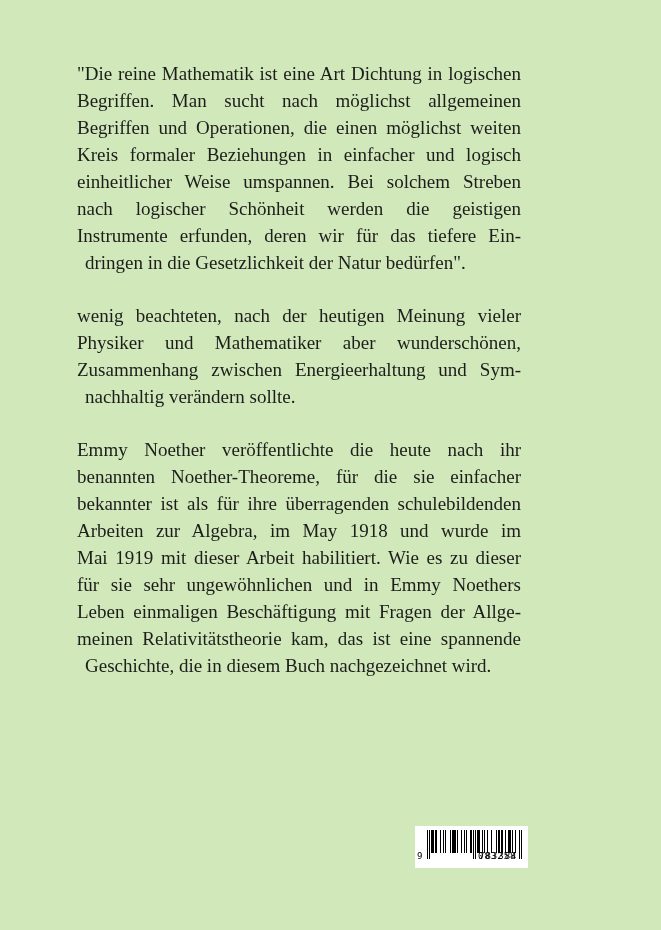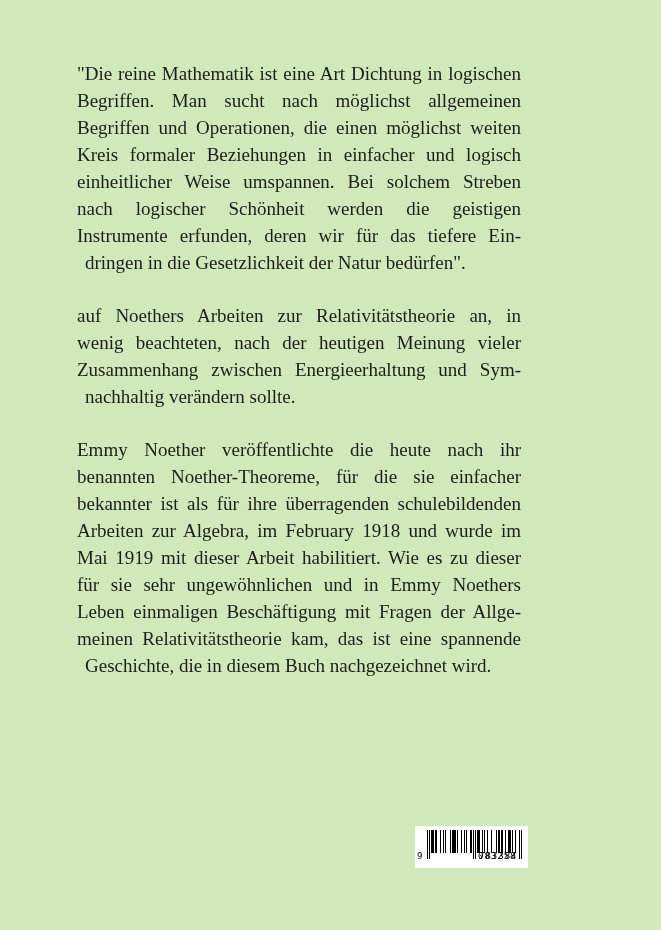--- a/index.html
+++ b/index.html
@@ -69,30 +69,30 @@
       <span class="line" style="display:block">"Die reine Mathematik ist eine Art Dichtung in logischen</span>
       <span class="line" style="display:block">Begriffen. Man sucht nach möglichst allgemeinen</span>
       <span class="line" style="display:block">Begriffen und Operationen, die einen möglichst weiten</span>
       <span class="line" style="display:block">Kreis formaler Beziehungen in einfacher und logisch</span>
       <span class="line" style="display:block">einheitlicher Weise umspannen. Bei solchem Streben</span>
       <span class="line" style="display:block">nach logischer Schönheit werden die geistigen</span>
       <span class="line" style="display:block">Instrumente erfunden, deren wir für das tiefere Ein-</span>
       <span class="line last" style="display:block">dringen in die Gesetzlichkeit der Natur bedürfen".</span>
     </p>
     <p>
-      <span class="line" style="display:block">auf Noethers Arbeiten zur Relativitätstheorie an, in</span>
       <span class="line" style="display:block">wenig beachteten, nach der heutigen Meinung vieler</span>
+      <span class="line" style="display:block">Physiker und Mathematiker aber wunderschönen,</span>
       <span class="line" style="display:block">Zusammenhang zwischen Energieerhaltung und Sym-</span>
       <span class="line last" style="display:block">nachhaltig verändern sollte.</span>
     </p>
     <p>
       <span class="line" style="display:block">Emmy Noether veröffentlichte die heute nach ihr</span>
       <span class="line" style="display:block">benannten Noether-Theoreme, für die sie einfacher</span>
       <span class="line" style="display:block">bekannter ist als für ihre überragenden schulebildenden</span>
-      <span class="line" style="display:block">Arbeiten zur Algebra, im February 1918 und wurde im</span>
+      <span class="line" style="display:block">Arbeiten zur Algebra, im May 1918 und wurde im</span>
       <span class="line" style="display:block">Mai 1919 mit dieser Arbeit habilitiert. Wie es zu dieser</span>
       <span class="line" style="display:block">für sie sehr ungewöhnlichen und in Emmy Noethers</span>
       <span class="line" style="display:block">Leben einmaligen Beschäftigung mit Fragen der Allge-</span>
       <span class="line" style="display:block">meinen Relativitätstheorie kam, das ist eine spannende</span>
       <span class="line last" style="display:block">Geschichte, die in diesem Buch nachgezeichnet wird.</span>
     </p>
   </div>
 
   <div class="barcode-box">
     <div class="bars">

